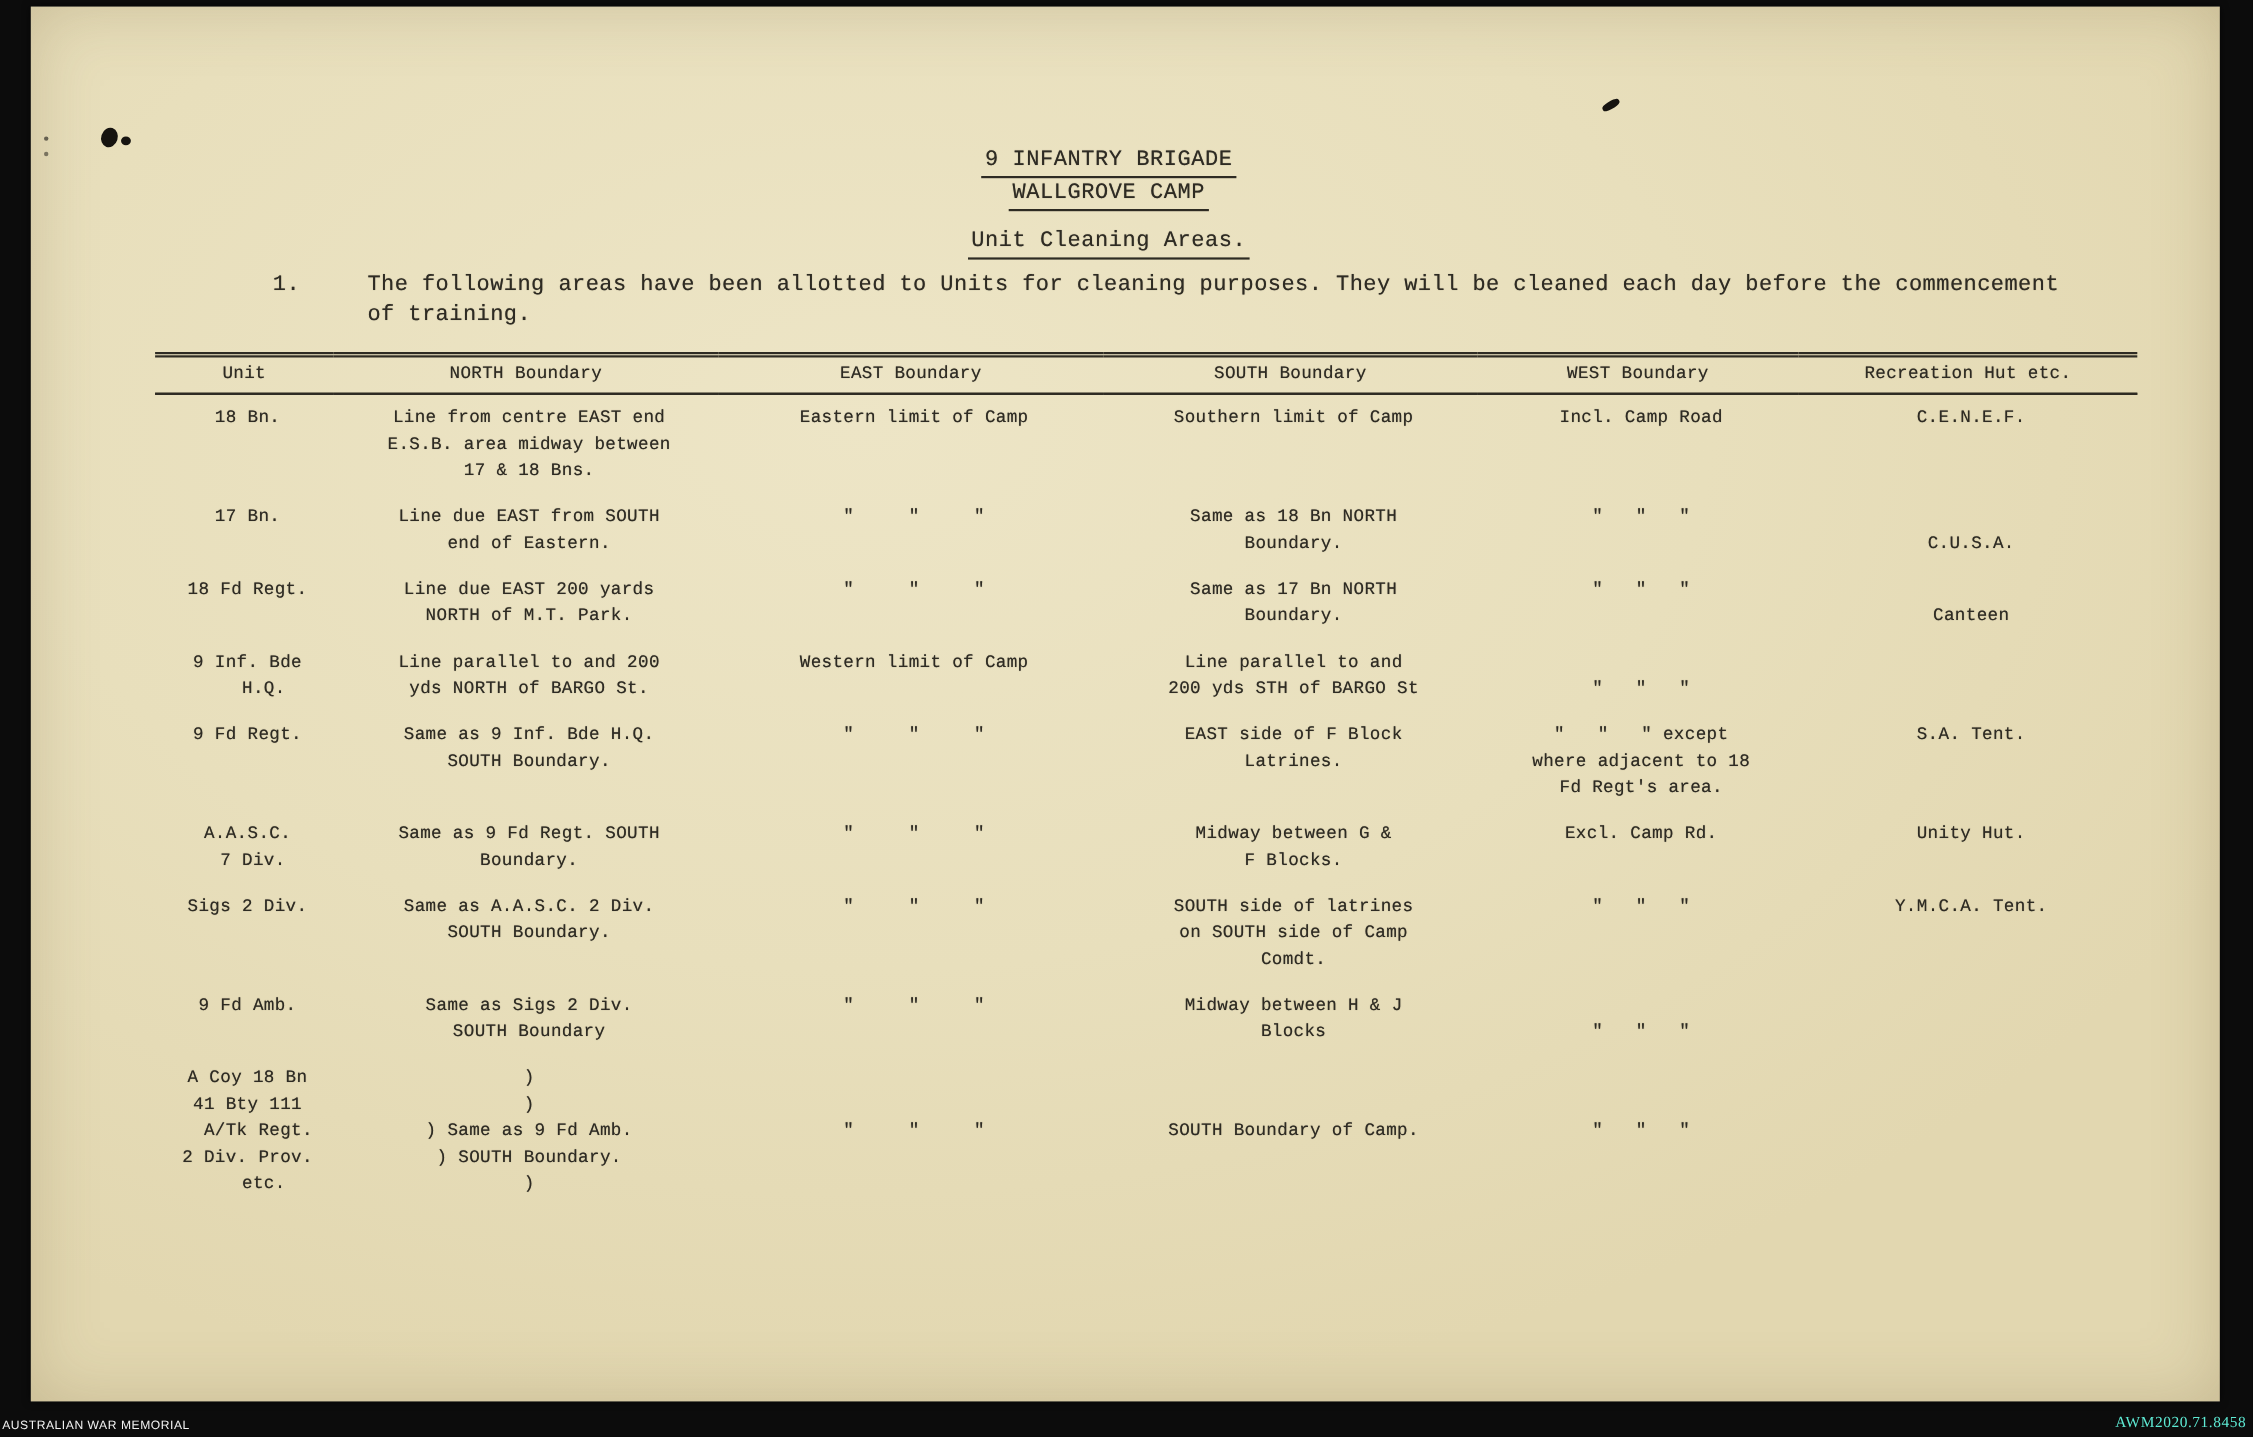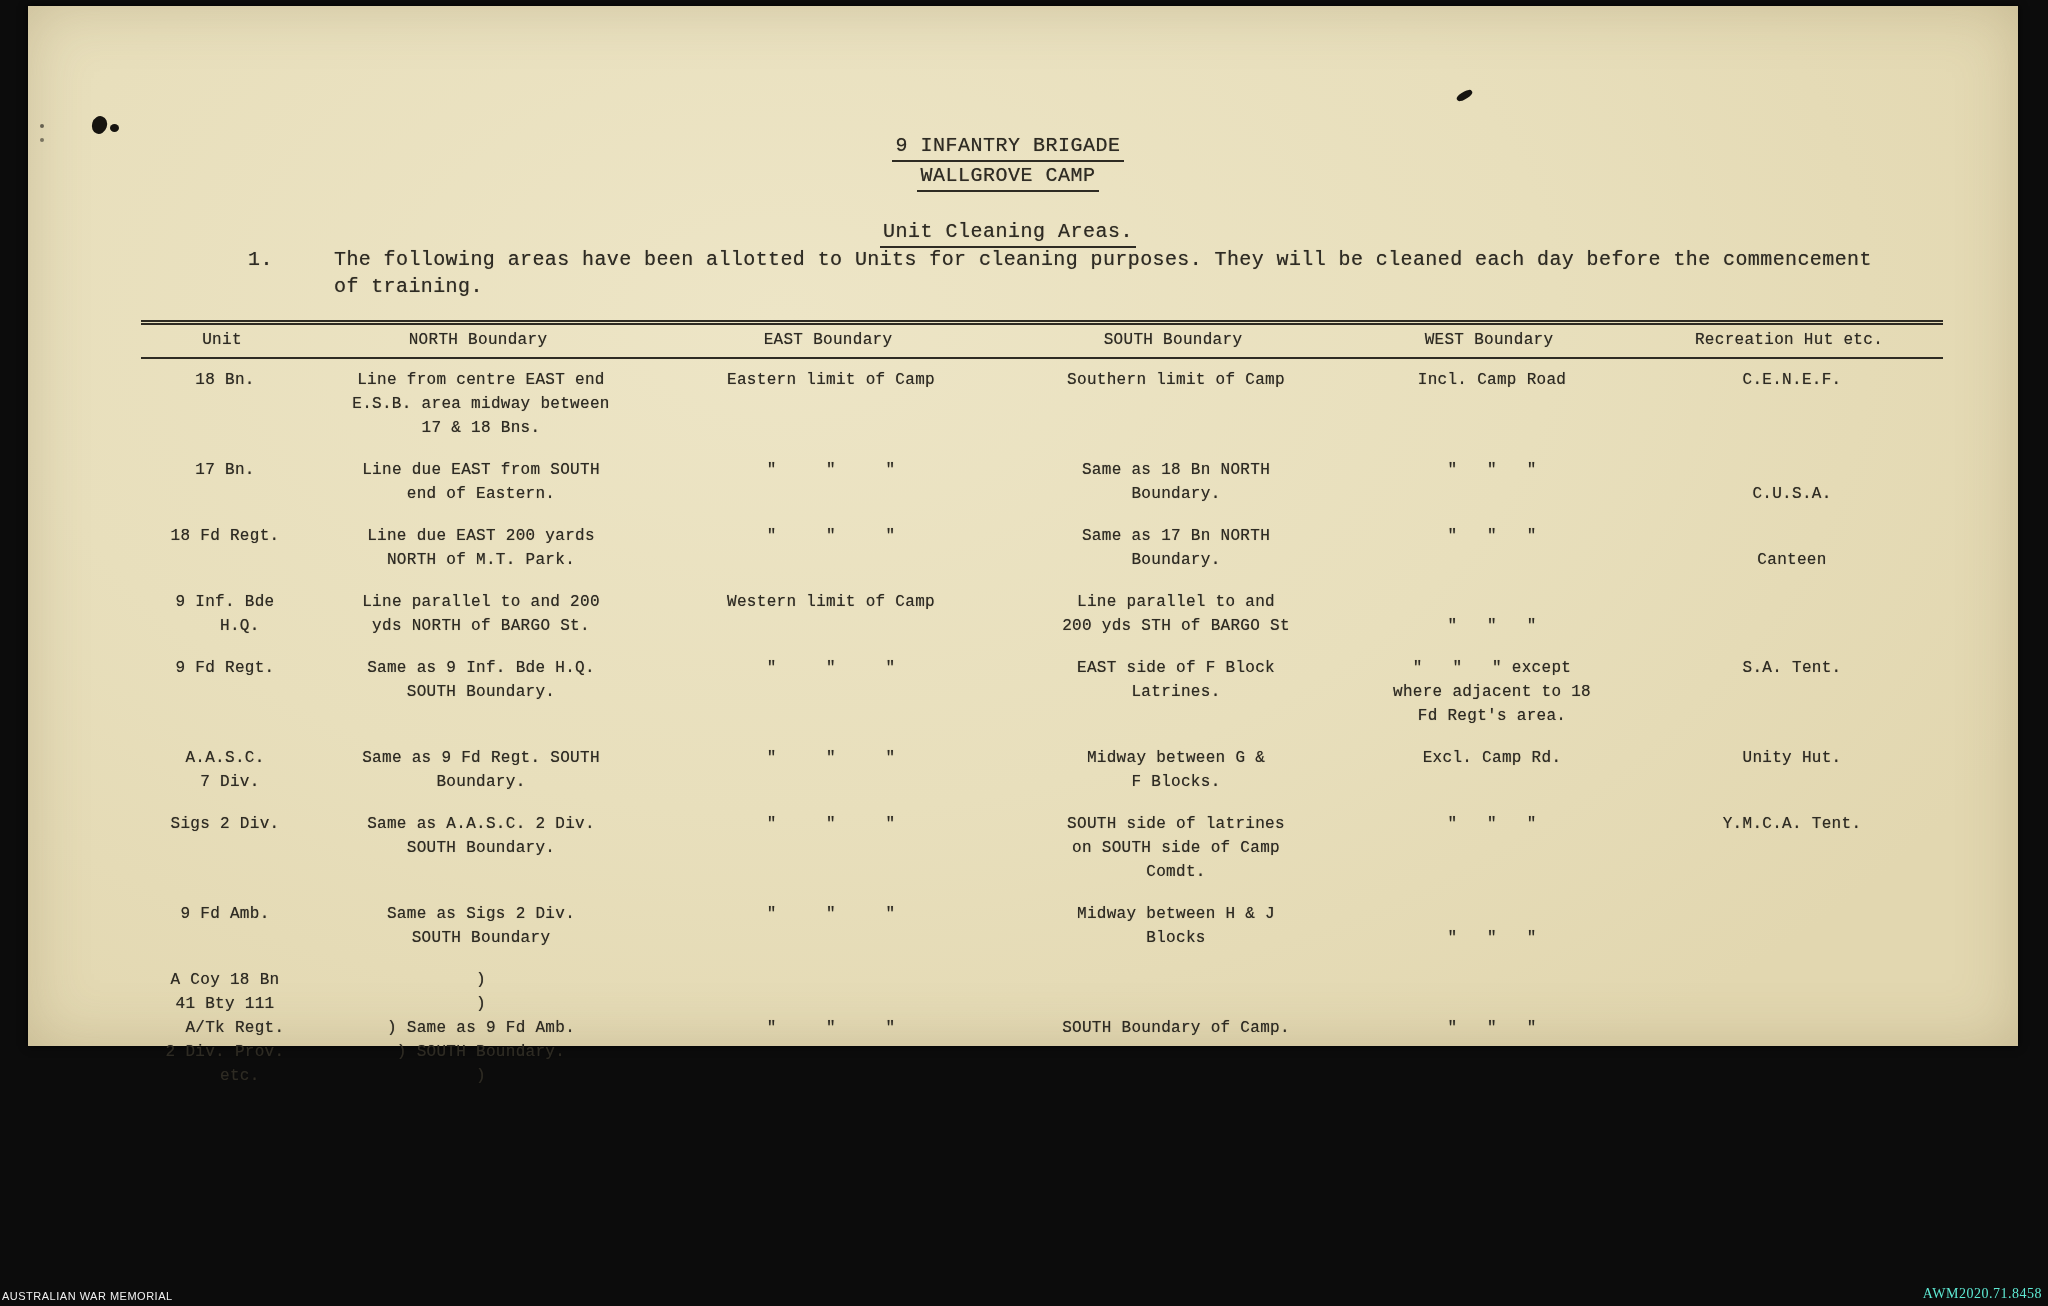--- a/index.html
+++ b/index.html
@@ -1,34 +1,34 @@
 <!DOCTYPE html>
 <html><head>
 <meta charset="utf-8">
 <style>
   html,body{margin:0;padding:0;background:#0c0c0c;}
   .scan{position:relative;width:2048px;height:1306px;background:#0c0c0c;overflow:hidden;
         font-family:"Liberation Mono","DejaVu Sans Mono",monospace;}
-  .paper{position:absolute;left:28px;top:6px;width:1990px;height:1040px;
+  .paper{position:absolute;left:28px;top:6px;width:1990px;height:1268px;
          background:radial-gradient(1400px 900px at 38% 30%, #ede5c6 0%, #e8dfbc 55%, #e2d7b0 100%);
          box-shadow:inset 0 0 60px rgba(120,100,60,.25), 0 0 8px rgba(0,0,0,.8);
          color:#2e2b23;}
   .paper *{text-shadow:0 0 .7px rgba(46,43,35,.65);}
   
   .artifact{position:absolute;background:#161410;border-radius:50%;}
   .speck1{left:64px;top:110px;width:15px;height:18px;transform:rotate(18deg);}
   .speck2{left:82px;top:118px;width:9px;height:8px;}
   .speck3{left:1428px;top:86px;width:17px;height:7px;transform:rotate(-30deg);border-radius:40%;}
   .speck4{left:12px;top:118px;width:4px;height:4px;opacity:.6;}
   .speck5{left:12px;top:132px;width:4px;height:4px;opacity:.5;}
   
   .doc-header{position:absolute;top:126px;left:0;width:1960px;text-align:center;
               font-size:20px;line-height:27px;letter-spacing:.5px;}
   .u{display:inline-block;border-bottom:2px solid #2e2b23;padding:0 3px 1px 3px;}
-  .section-title{margin-top:26px;}
+  .section-title{margin-top:14px;}
   
   .para{position:absolute;top:240px;left:220px;display:flex;font-size:20px;line-height:27px;letter-spacing:.4px;}
   .para-num{width:86px;flex:0 0 86px;}
   .para-text{white-space:pre-wrap;width:1640px;}
   
   table.areas{position:absolute;top:314px;left:113px;width:1802px;border-collapse:collapse;table-layout:fixed;
               font-size:16px;line-height:24px;letter-spacing:.3px;}
   table.areas th{border-top:5px double #2e2b23;border-bottom:2px solid #2e2b23;
                  font-weight:normal;text-align:center;padding:3px 0 5px 0;}
   table.areas td{vertical-align:top;white-space:pre-wrap;padding:9px 8px 9px 14px;text-align:center;}

